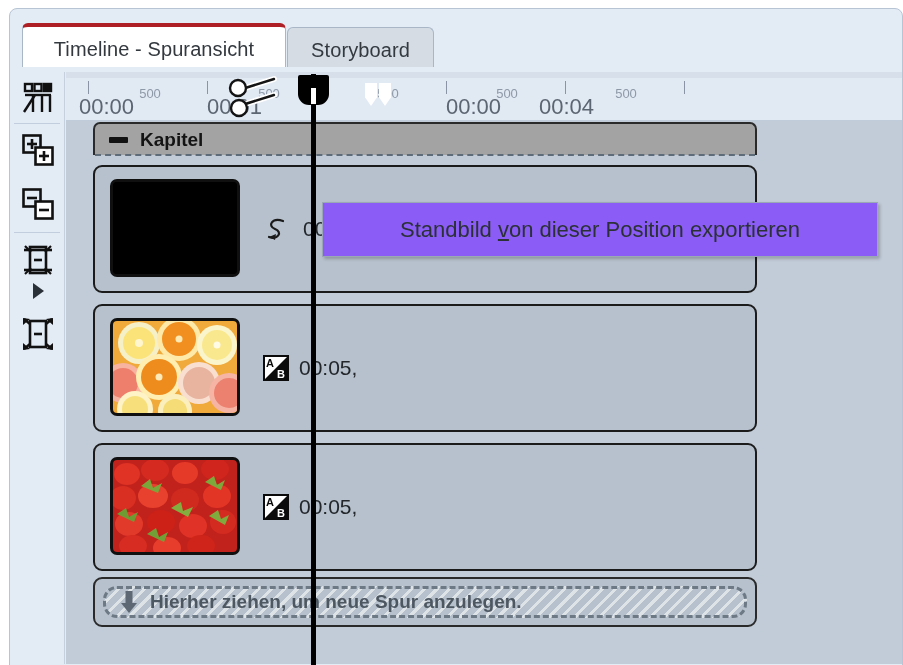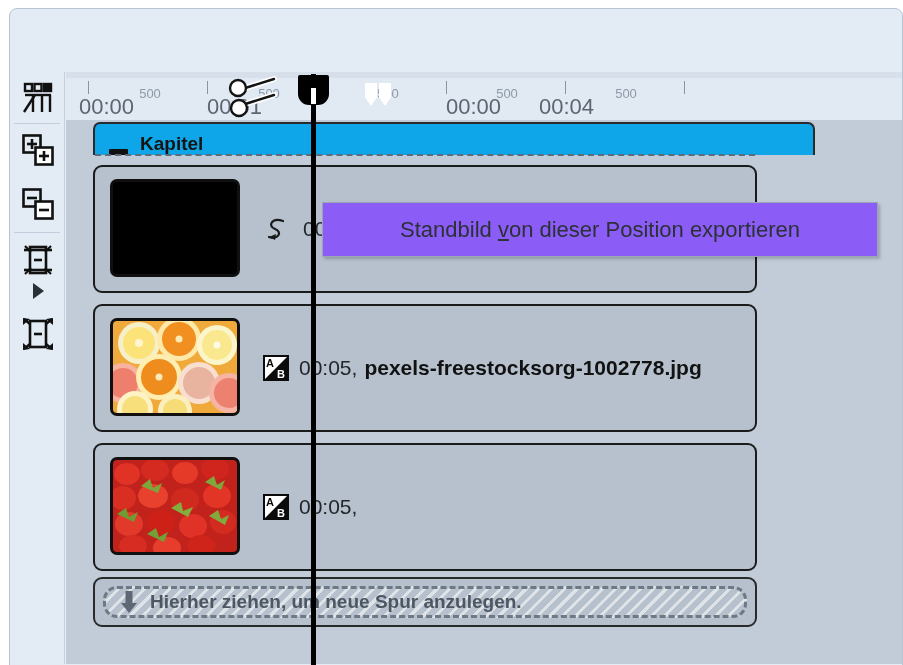--- a/index.html
+++ b/index.html
@@ -148,28 +148,28 @@
     position: absolute;
     left: 0; top: 50px;
     width: 836px; height: 542px;
     background: #c2ccd8;
   }
 
   
   .chapter {
     position: absolute;
     left: 27px; top: 0px;
-    width: 722px; height: 33px;
-    background: #0ea5e9;
+    width: 664px; height: 33px;
+    background: #a3a3a3;
     border: 2px solid #2a2a2a;
     border-bottom: none;
     border-radius: 7px 7px 0 0;
     box-sizing: border-box;
     display: flex;
-    align-items: flex-end;
+    align-items: center;
   }
   .chapter-minus {
     margin-left: 14px;
     width: 19px; height: 6px;
     background: #111;
     border-radius: 1px;
   }
   .chapter-label {
     margin-left: 12px;
     font-size: 19px;
@@ -321,20 +321,28 @@
 
   svg { display: block; }
 </style>
 </head>
 <body>
 
 <div id="app">
 
   <div class="window-frame"></div>
 
+  <div class="tabstrip">
+    <div class="tab tab-active">
+      <span>Timeline - Spuransicht</span>
+    </div>
+    <div class="tab tab-inactive">
+      <span>Storyboard</span>
+    </div>
+  </div>
   <div class="tabstrip-base"></div>
 
   <div class="rail">
 
     <div class="rail-btn" style="top:6px;">
       <span>
         <svg width="34" height="34" viewBox="0 0 34 34">
           <rect x="4" y="3" width="7" height="7" fill="none" stroke="#111" stroke-width="2.4"></rect>
           <rect x="13.5" y="3" width="7" height="7" fill="none" stroke="#111" stroke-width="2.4"></rect>
           <rect x="23" y="3" width="7" height="7" fill="#111" stroke="#111" stroke-width="2.4"></rect>
@@ -500,21 +508,20 @@
         <div class="row-caption">
           <span>
             <svg width="26" height="26" viewBox="0 0 26 26">
               <rect x="0" y="0" width="26" height="26" fill="#0b0b0b"></rect>
               <polygon points="2,2 24,2 2,24" fill="#ffffff"></polygon>
               <text x="7" y="12" font-family="Liberation Sans, sans-serif" font-size="11" font-weight="bold" fill="#0b0b0b" text-anchor="middle">A</text>
               <text x="18" y="23" font-family="Liberation Sans, sans-serif" font-size="11" font-weight="bold" fill="#ffffff" text-anchor="middle">B</text>
             </svg>
           </span>
           <span class="cap-time">00:05,</span>
-          <span class="cap-name">pexels-freestocksorg-1002778.jpg</span>
         </div>
       </div>
 
       <div class="row" style="top:321px; height:128px;">
         <div class="row-thumb">
           <svg width="124" height="92" viewBox="0 0 124 92">
             <rect width="124" height="92" fill="#c2221c"></rect>
             <g>
               <ellipse cx="14" cy="14" rx="13" ry="11" fill="#e03225"></ellipse>
               <ellipse cx="42" cy="10" rx="14" ry="11" fill="#d42a20"></ellipse>

